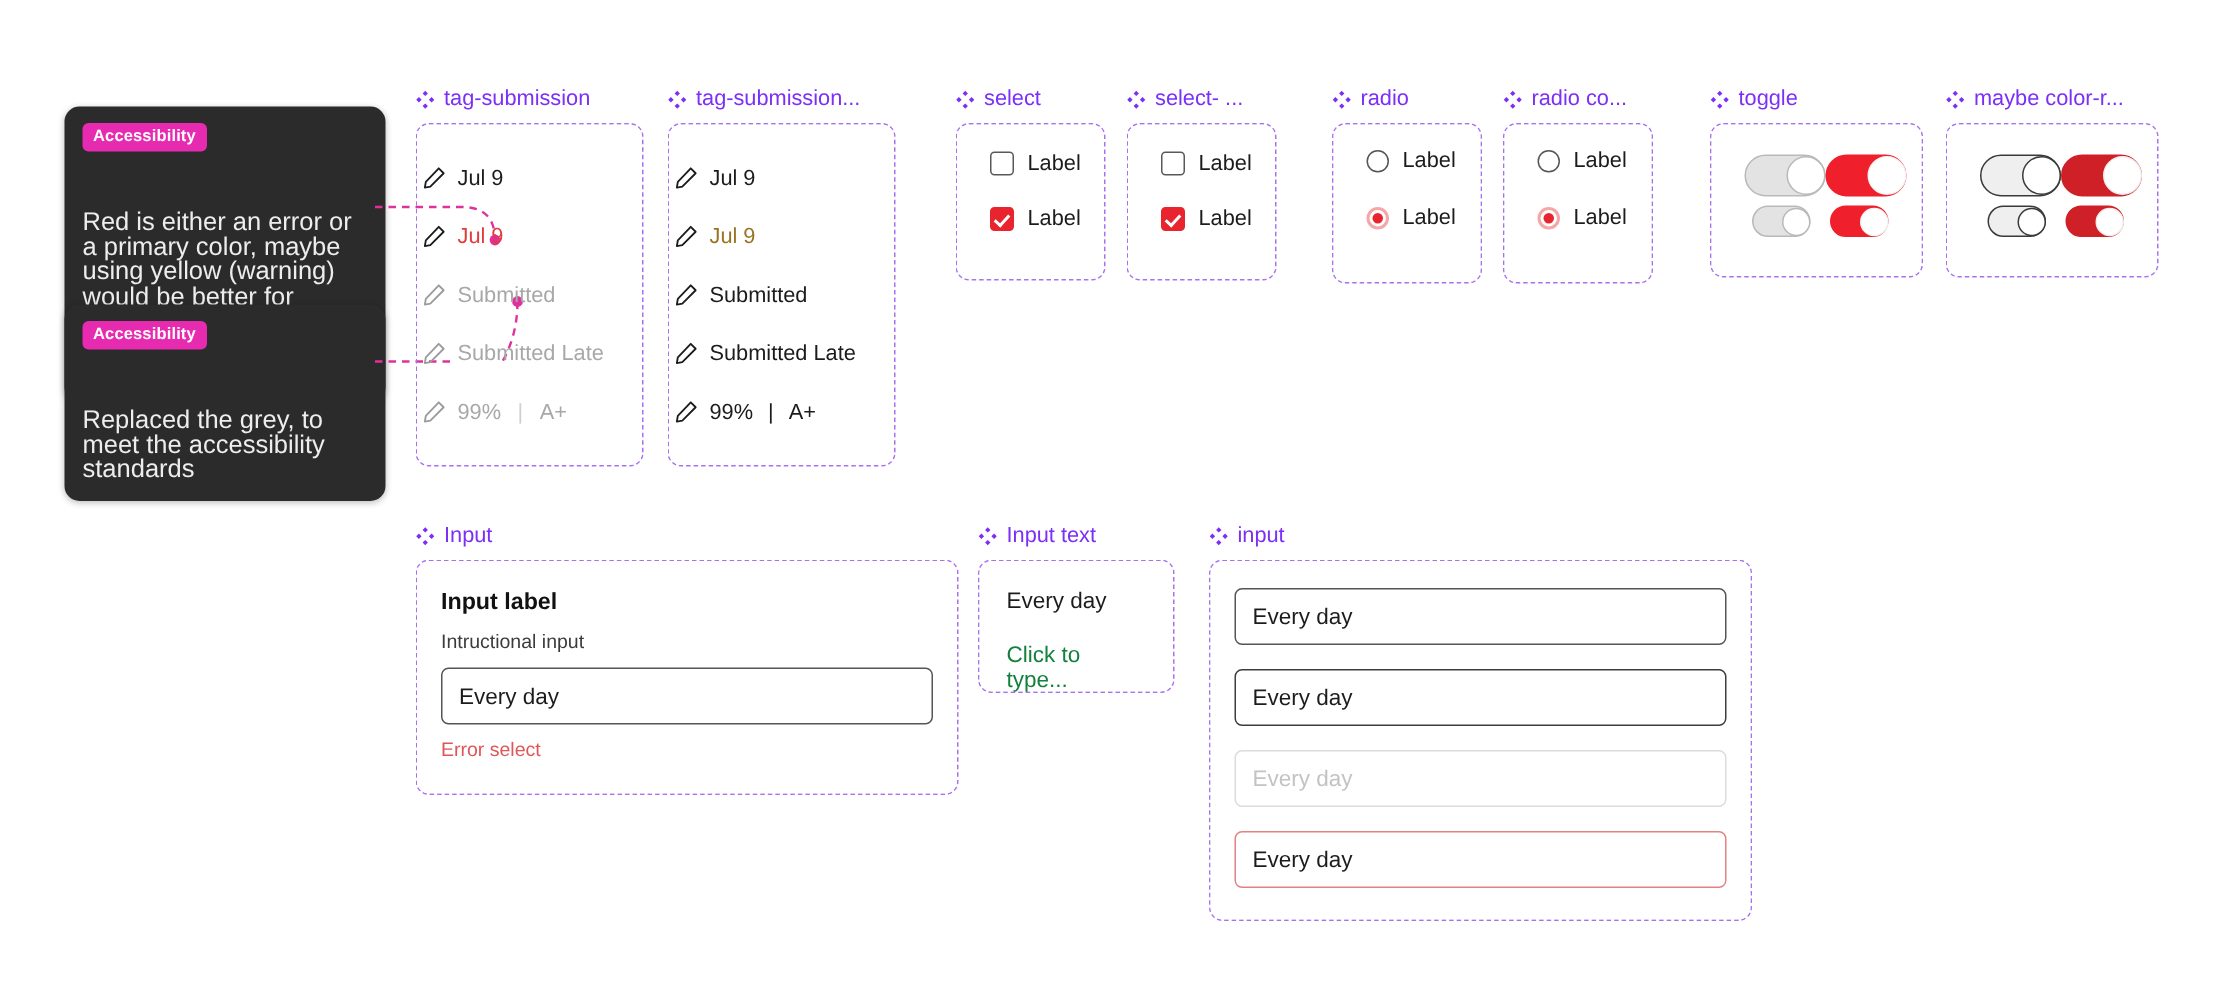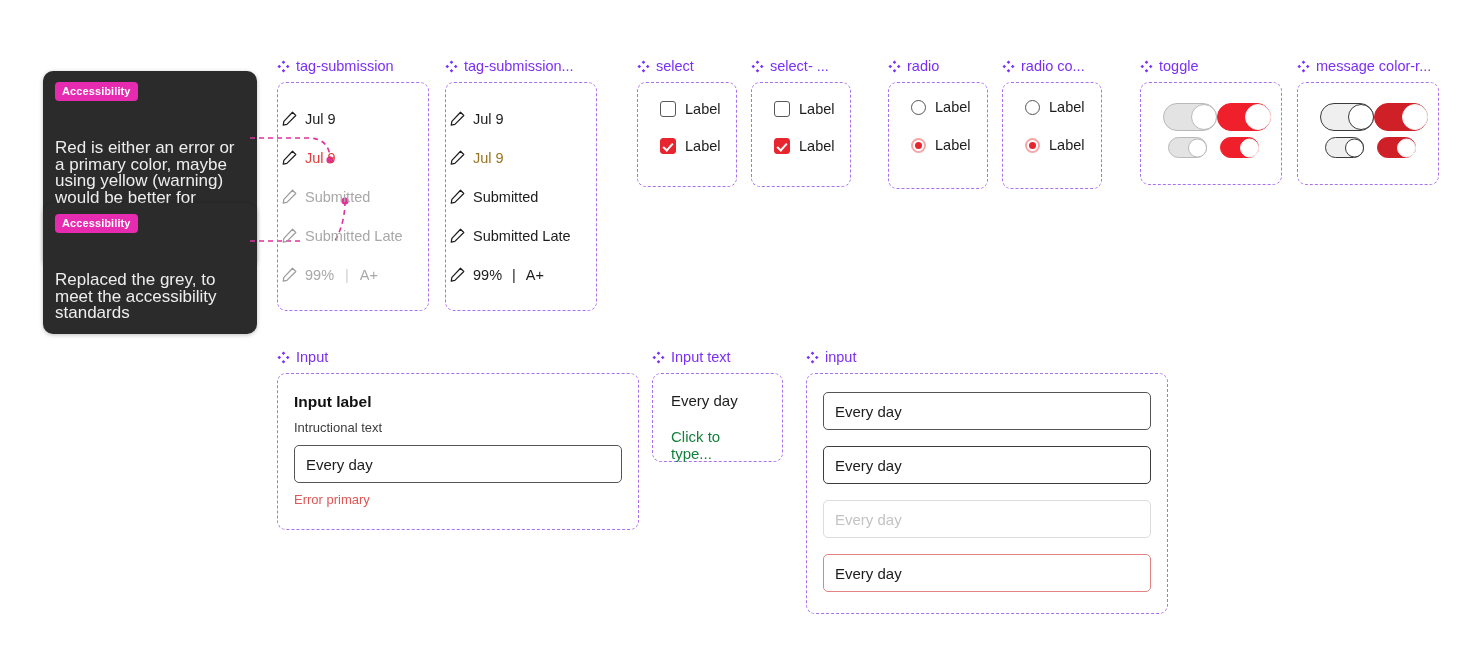--- a/index.html
+++ b/index.html
@@ -381,21 +381,21 @@
         </span>
       </div>
     </div>
   </div>
 
   <div class="comp" style="left:1297px; top:56px; width:142px;">
     <div class="comp-label">
       <svg class="fig-icon" viewBox="0 0 16 16">
         <path d="M8 0.6 L10.2 2.8 L8 5 L5.8 2.8 Z M8 11 L10.2 13.2 L8 15.4 L5.8 13.2 Z M2.8 5.8 L5 8 L2.8 10.2 L0.6 8 Z M13.2 5.8 L15.4 8 L13.2 10.2 L11 8 Z" fill="#7b2ff7"></path>
       </svg>
-      <span>message color-r...</span>
+      <span>maybe color-r...</span>
     </div>
     <div class="frame toggle-pad" style="height:103px;">
       <div class="toggle-row">
         <span class="tg lg tg-b-off">
           <span class="track"></span>
           <span class="knob"></span>
         </span>
         <span style="width:12px"></span>
         <span class="tg lg tg-b-on">
           <span class="track"></span>
@@ -419,25 +419,25 @@
 
   <div class="comp" style="left:277px; top:347px; width:362px;">
     <div class="comp-label">
       <svg class="fig-icon" viewBox="0 0 16 16">
         <path d="M8 0.6 L10.2 2.8 L8 5 L5.8 2.8 Z M8 11 L10.2 13.2 L8 15.4 L5.8 13.2 Z M2.8 5.8 L5 8 L2.8 10.2 L0.6 8 Z M13.2 5.8 L15.4 8 L13.2 10.2 L11 8 Z" fill="#7b2ff7"></path>
       </svg>
       <span>Input</span>
     </div>
     <div class="frame input-pad" style="height:157px;">
       <div class="input-title">Input label</div>
-      <div class="input-help">Intructional text</div>
+      <div class="input-help">Intructional input</div>
       <div class="txt-field">
         <span>Every day</span>
       </div>
-      <div class="input-err">Error primary</div>
+      <div class="input-err">Error select</div>
     </div>
   </div>
 
   <div class="comp" style="left:652px; top:347px; width:131px;">
     <div class="comp-label">
       <svg class="fig-icon" viewBox="0 0 16 16">
         <path d="M8 0.6 L10.2 2.8 L8 5 L5.8 2.8 Z M8 11 L10.2 13.2 L8 15.4 L5.8 13.2 Z M2.8 5.8 L5 8 L2.8 10.2 L0.6 8 Z M13.2 5.8 L15.4 8 L13.2 10.2 L11 8 Z" fill="#7b2ff7"></path>
       </svg>
       <span>Input text</span>
     </div>

